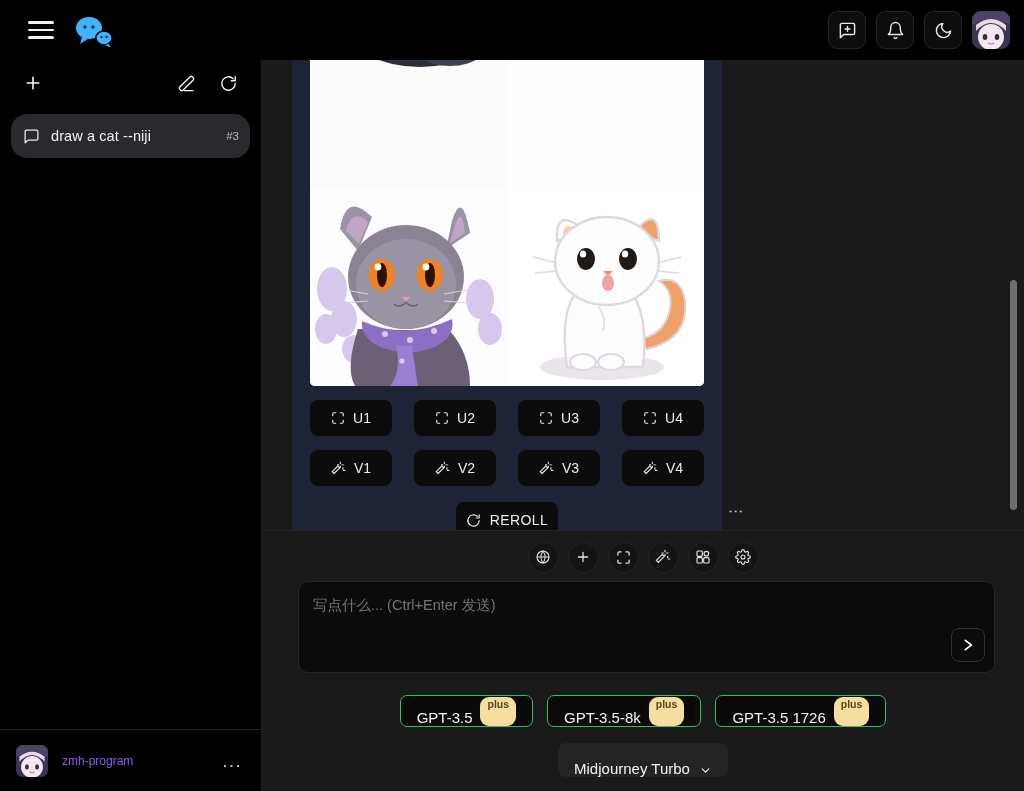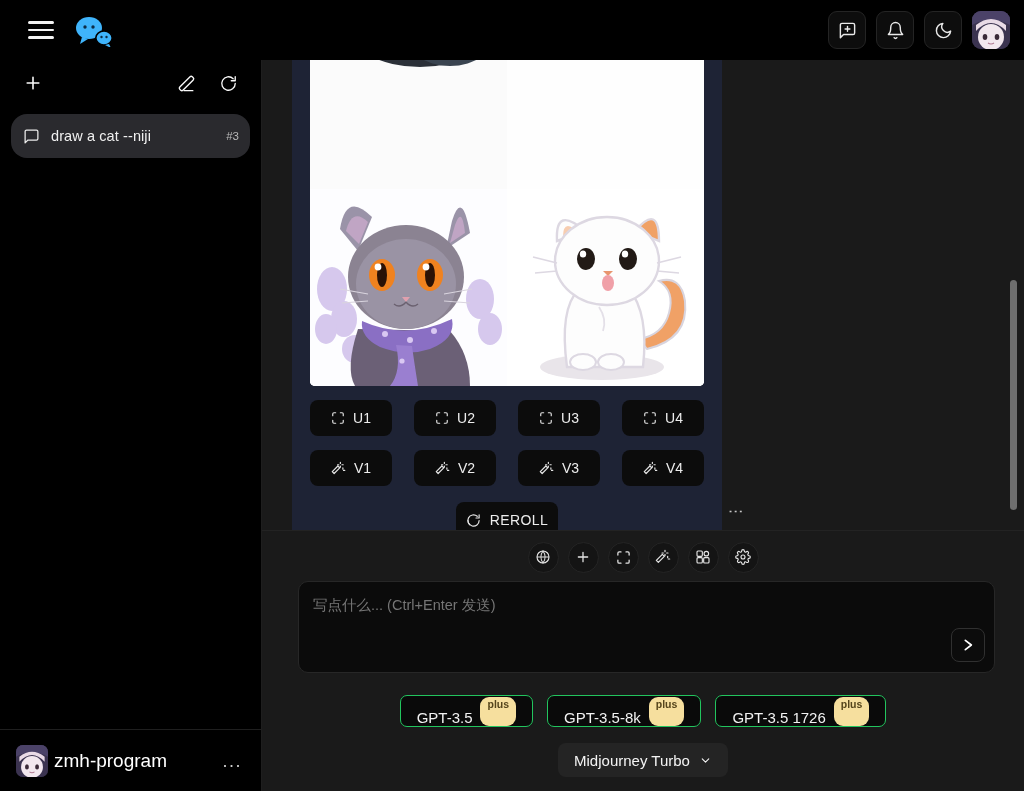--- a/index.html
+++ b/index.html
@@ -125,23 +125,23 @@
     padding: 0 16px;
   }
   .foot-avatar {
     width: 32px; height: 32px;
     border-radius: 7px;
     overflow: hidden;
     background: #2b2740;
     flex: 0 0 auto;
   }
   .foot-name {
-    margin-left: 6px;
-    color: #ffffff;
-    font-size: 19px;
+    margin-left: 14px;
+    color: #8b5cf6;
+    font-size: 12px;
     flex: 1 1 auto;
   }
   .foot-dots {
     color: #cfcfcf; font-size: 18px;
     letter-spacing: 1.5px;
     cursor: pointer;
     padding-right: 4px;
     line-height: 10px;
   }
 
@@ -303,21 +303,21 @@
     line-height: 1;
   }
   .mj-select-row {
     display: flex; justify-content: center;
     margin-top: 16px;
   }
   .mj-select {
     height: 34px;
     background: #242424;
     border-radius: 8px;
-    display: flex; align-items: center; gap: 9px;
+    display: flex; align-items: flex-end; gap: 9px;
     padding: 0 16px;
     color: #f4f4f4;
     font-size: 15px;
     cursor: pointer;
     border: none;
     font-family: "Liberation Sans", sans-serif;
   }
 
   svg { display: block; }
 </style>

